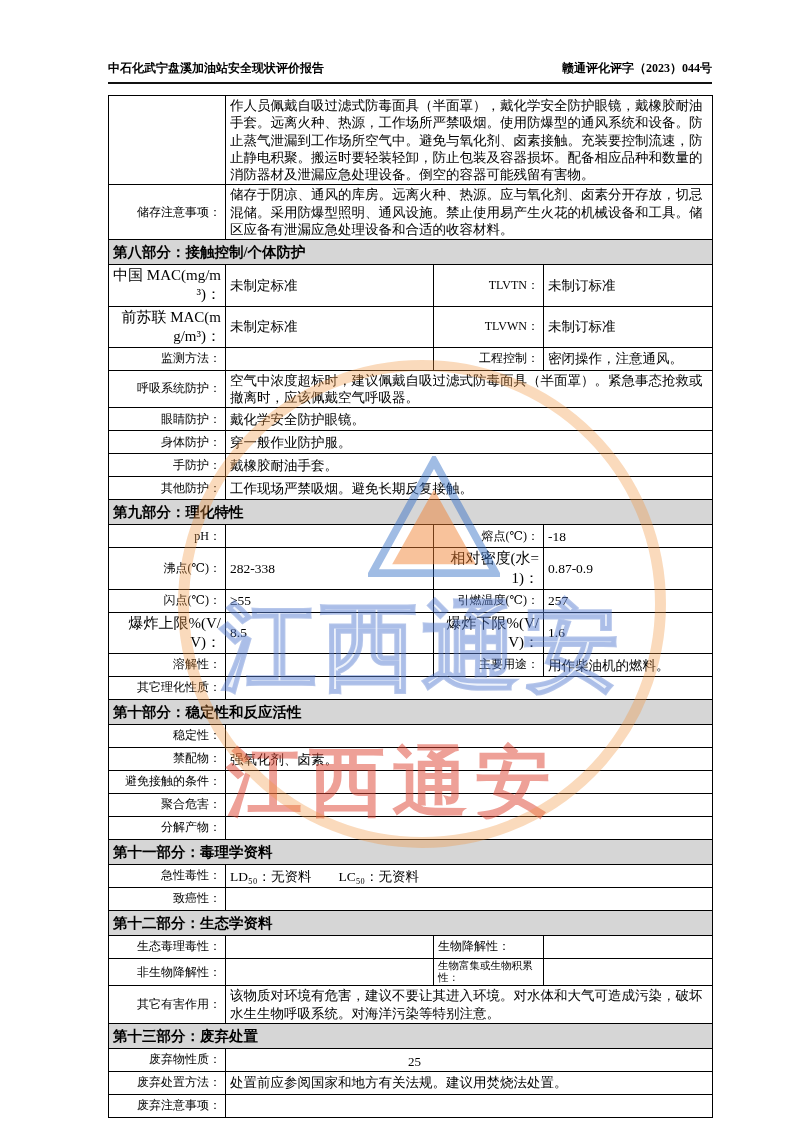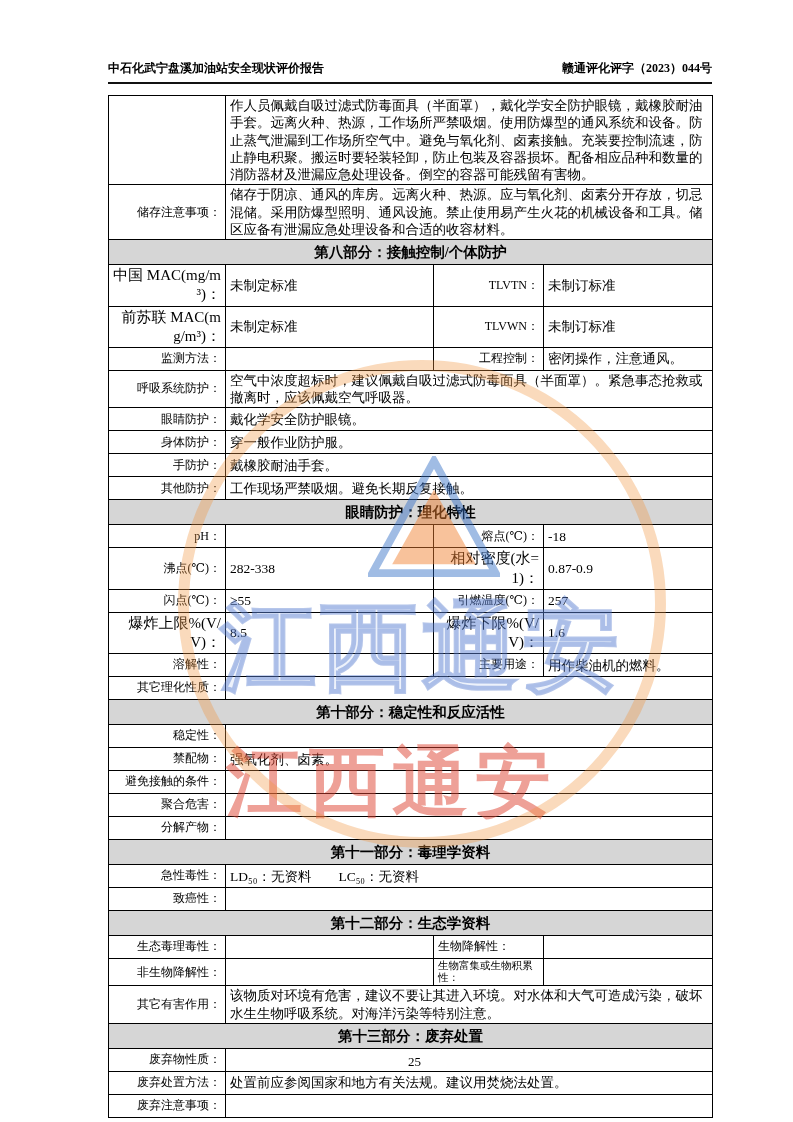--- a/index.html
+++ b/index.html
@@ -30,21 +30,20 @@
     height:20px;
     vertical-align:middle;
     word-break:break-all;
   }
   td.label{text-align:right;font-size:12px;}
   td.left{text-align:left;}
   td.small{font-size:15px;}
   td.tiny{font-size:10.5px;line-height:1.15;}
   td.section{
     background:#d6d6d6;
-    text-align:center;
     font-weight:bold;
     font-size:14.5px;
     padding:2px 4px;
   }
   
   .wm{position:absolute;inset:0;pointer-events:none;z-index:5;margin-top:48px;}
   .wm-ring{
     position:absolute;left:178px;top:312px;width:466px;height:466px;
     border:11px solid rgba(240,149,63,0.35);
     border-radius:50%;
@@ -131,21 +130,21 @@
           </tr>
           <tr>
             <td class="label">手防护：</td>
             <td colspan="3" class="value">戴橡胶耐油手套。</td>
           </tr>
           <tr>
             <td class="label">其他防护：</td>
             <td colspan="3" class="value">工作现场严禁吸烟。避免长期反复接触。</td>
           </tr>
           <tr>
-            <td colspan="4" class="section">眼睛防护：理化特性</td>
+            <td colspan="4" class="section">第九部分：理化特性</td>
           </tr>
           <tr>
             <td class="label">pH：</td>
             <td class="value"></td>
             <td class="label">熔点(℃)：</td>
             <td class="value">-18</td>
           </tr>
           <tr>
             <td class="label">沸点(℃)：</td>
             <td class="value">282-338</td>

